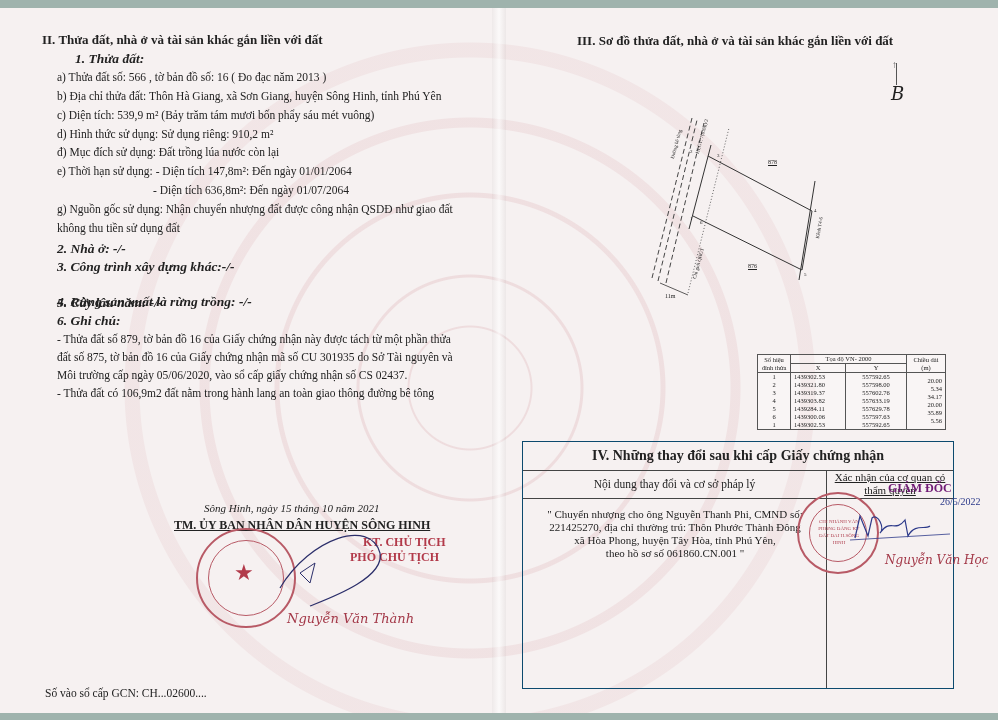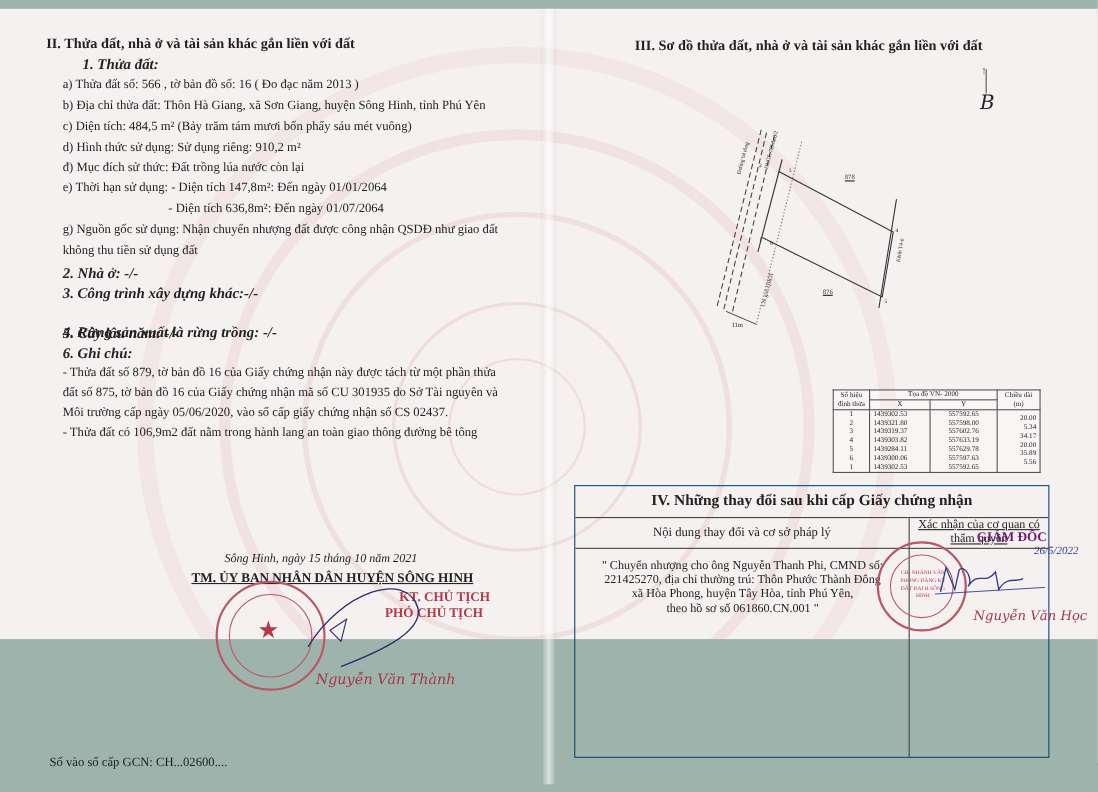--- a/index.html
+++ b/index.html
@@ -1,17 +1,17 @@
 <!DOCTYPE html>
 <html><head>
 <meta charset="utf-8">
 <style>
   html,body{margin:0;padding:0;}
   body{width:998px;height:720px;overflow:hidden;background:#9fb3ad;font-family:"Liberation Serif","DejaVu Serif",serif;color:#222;}
-  .sheet{position:absolute;left:0;top:8px;width:998px;height:573px;background:#f6f1f1;}
+  .sheet{position:absolute;left:0;top:8px;width:998px;height:705px;background:#f6f1f1;}
   .sheet::before{content:"";position:absolute;inset:0;
     background:
       radial-gradient(circle at 470px 380px, rgba(220,170,175,0.0) 0 60px, rgba(215,160,165,0.25) 61px 62px, rgba(0,0,0,0) 63px 110px, rgba(215,160,165,0.25) 111px 113px, rgba(0,0,0,0) 114px 190px, rgba(215,160,165,0.22) 191px 195px, rgba(0,0,0,0) 196px 260px, rgba(215,160,165,0.18) 261px 270px, rgba(0,0,0,0) 271px 330px, rgba(215,160,165,0.14) 331px 345px, rgba(0,0,0,0) 346px);
     pointer-events:none;}
   .fold{position:absolute;left:492px;top:0;width:14px;height:705px;background:linear-gradient(90deg,rgba(0,0,0,0.03),rgba(255,255,255,0.6),rgba(0,0,0,0.04));}
   .abs{position:absolute;white-space:nowrap;}
   .h{font-weight:bold;font-size:13px;}
   .bi{font-weight:bold;font-style:italic;font-size:13.5px;}
   .t{font-size:11.5px;}
   .sign-place{font-style:italic;font-size:11px;}
@@ -33,23 +33,23 @@
 </head>
 <body>
 
 <div class="sheet">
   <div class="fold"></div>
 
   <div class="abs h" style="left:42px;top:24px;">II. Thửa đất, nhà ở và tài sản khác gắn liền với đất</div>
   <div class="abs bi" style="left:55px;top:43px;margin-left:20px;">1. Thửa đất:</div>
   <div class="abs t" style="left:57px;top:63px;">a) Thửa đất số:   566   , tờ bản đồ số:  16  ( Đo đạc năm 2013 )</div>
   <div class="abs t" style="left:57px;top:82px;">b) Địa chỉ thửa đất:  Thôn Hà Giang, xã Sơn Giang, huyện Sông Hinh, tỉnh Phú Yên</div>
-  <div class="abs t" style="left:57px;top:101px;">c) Diện tích:  484,5  m² (Bảy trăm tám mươi bốn phẩy sáu mét vuông)</div>
+  <div class="abs t" style="left:57px;top:101px;">c) Diện tích:  539,9  m² (Bảy trăm tám mươi bốn phẩy sáu mét vuông)</div>
   <div class="abs t" style="left:57px;top:120px;">d) Hình thức sử dụng: Sử dụng riêng:  910,2  m²</div>
-  <div class="abs t" style="left:57px;top:138px;">đ) Mục đích sử thức:  Đất trồng lúa nước còn lại</div>
+  <div class="abs t" style="left:57px;top:138px;">đ) Mục đích sử dụng:  Đất trồng lúa nước còn lại</div>
   <div class="abs t" style="left:57px;top:157px;">e) Thời hạn sử dụng:  - Diện tích 147,8m²: Đến ngày 01/01/2064</div>
   <div class="abs t" style="left:153px;top:176px;">- Diện tích 636,8m²: Đến ngày 01/07/2064</div>
   <div class="abs t" style="left:57px;top:195px;">g) Nguồn gốc sử dụng:  Nhận chuyển nhượng đất được công nhận QSDĐ như giao đất</div>
   <div class="abs t" style="left:57px;top:214px;">không thu tiền sử dụng đất</div>
   <div class="abs bi" style="left:57px;top:233px;">2. Nhà ở: -/-</div>
   <div class="abs bi" style="left:57px;top:251px;">3. Công trình xây dựng khác:-/-</div>
   <div class="abs bi" style="left:57px;top:286px;text-align:center;">4. Rừng sản xuất là rừng trồng: -/-</div>
   <div class="abs bi" style="left:57px;top:287px;">5. Cây lâu năm: -/-</div>
   <div class="abs bi" style="left:57px;top:305px;">6. Ghi chú:</div>
   <div class="abs t" style="left:57px;top:325px;">- Thửa đất số 879, tờ bản đồ 16 của Giấy chứng nhận này được tách từ một phần thửa</div>
@@ -150,21 +150,21 @@
     <div class="col2"><span>Xác nhận của cơ quan có thẩm quyền</span></div>
     <div class="vline"></div>
     <div class="content">
       <div>" Chuyển nhượng cho ông Nguyễn Thanh Phi, CMND số:</div>
       <div>221425270, địa chỉ thường trú: Thôn Phước Thành Đông</div>
       <div>xã Hòa Phong, huyện Tây Hòa, tỉnh Phú Yên,</div>
       <div>theo hồ sơ số 061860.CN.001 "</div>
     </div>
   </div>
   <div class="abs" style="left:888px;top:473px;color:#701a75;font-weight:bold;font-size:12px;">GIÁM ĐỐC</div>
-  <div class="abs" style="left:940px;top:488px;color:#2d3a8a;font-style:italic;font-size:10px;">26/5/2022</div>
+  <div class="abs" style="left:940px;top:488px;color:#2d3a8a;font-size:10px;">26/5/2022</div>
   <div class="stamp" style="left:797px;top:484px;width:78px;height:78px;">
     <div class="inner"></div>
     <div style="position:absolute;left:17px;top:24px;width:46px;font-size:5px;line-height:7px;text-align:center;color:#b04050;">CHI NHÁNH VĂN PHÒNG ĐĂNG KÝ ĐẤT ĐAI H.SÔNG HINH</div>
   </div>
   <svg class="abs" style="left:850px;top:500px;" width="110" height="40">
     <path d="M5,30 L10,8 L18,28 L22,10 C28,5 35,20 30,25 C40,10 45,25 55,12 L58,28 C65,15 75,22 80,18" fill="none" stroke="#2d3a8a" stroke-width="1.2"></path>
     <path d="M0,32 L100,26" stroke="#2d3a8a" stroke-width="0.8"></path>
   </svg>
   <div class="abs signame" style="left:885px;top:545px;font-size:12px;">Nguyễn Văn Học</div>
 </div>

